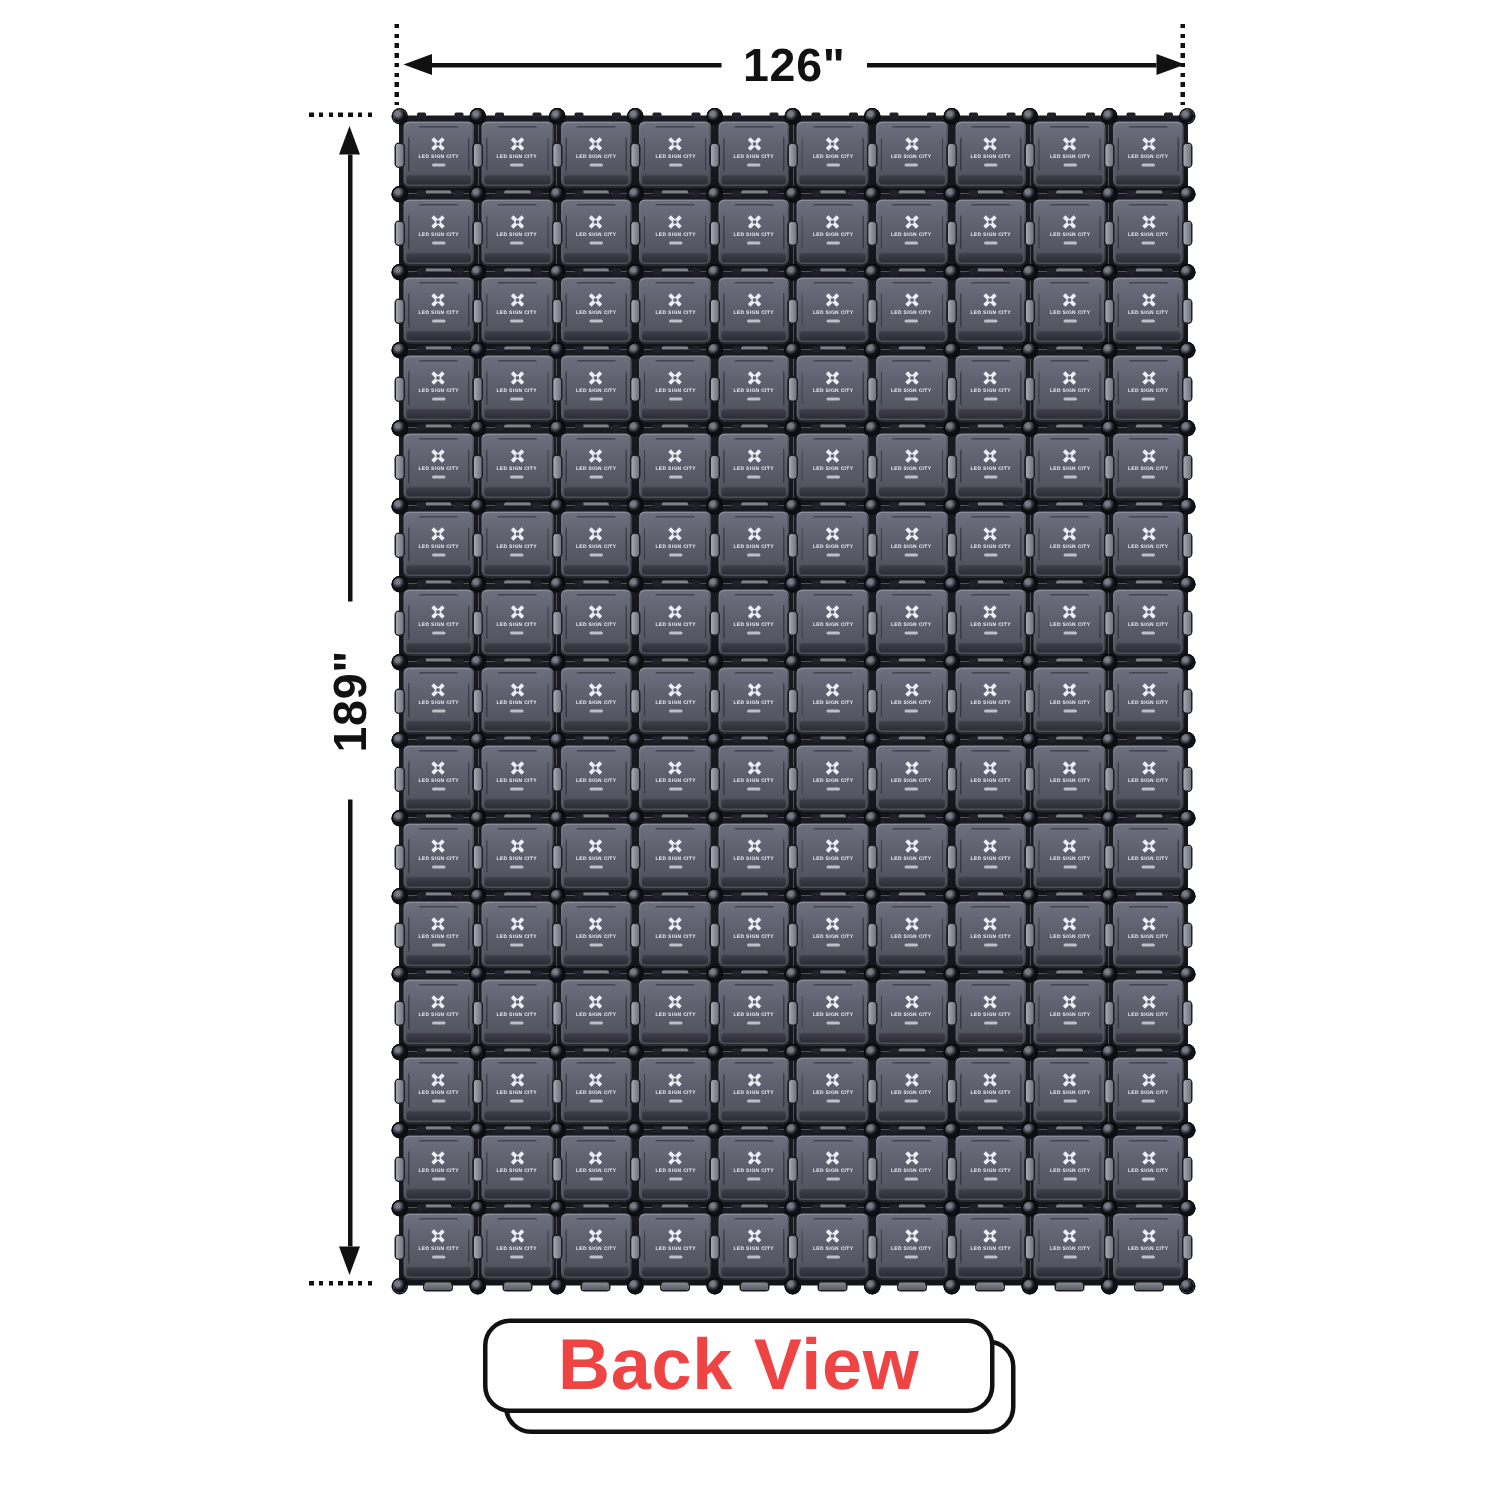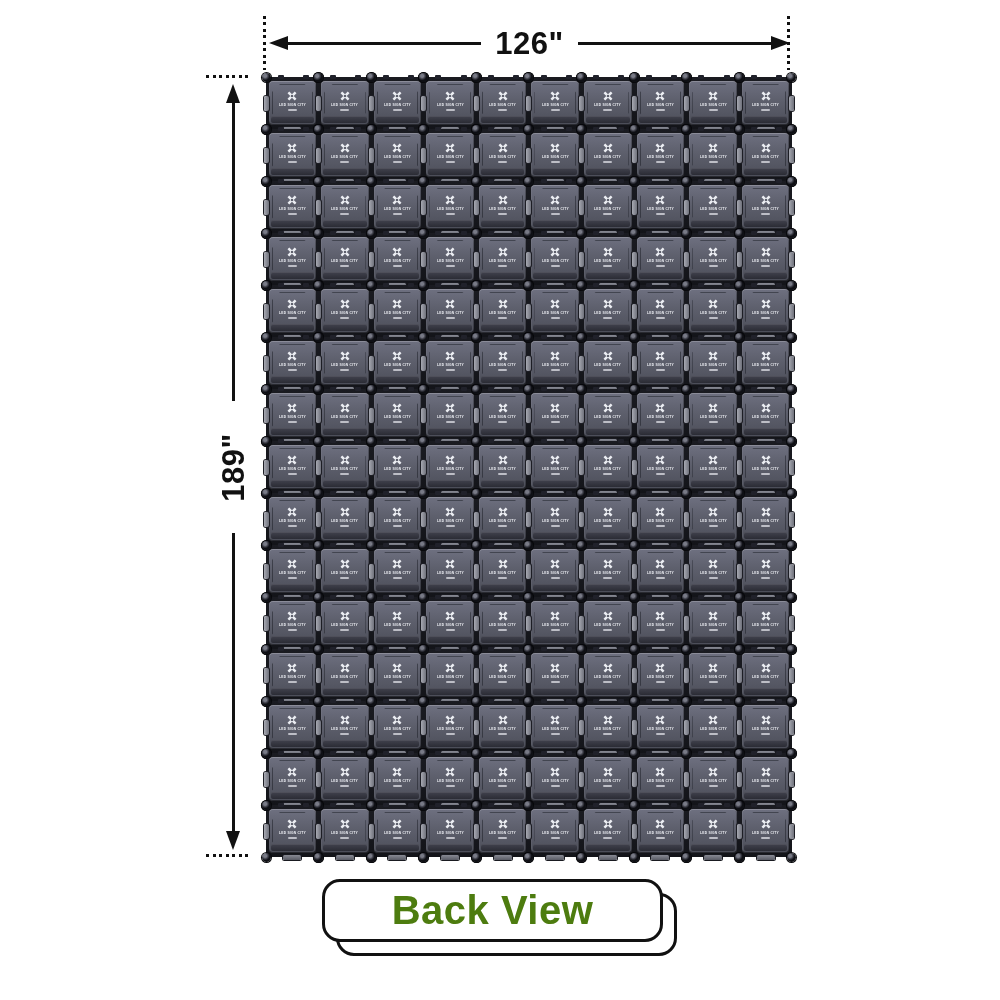--- a/index.html
+++ b/index.html
@@ -83,21 +83,21 @@
     border-radius:1.5px;background:linear-gradient(180deg,#888a94,#595b65);
     box-shadow:0 0 0 1px #191a20;}
 
   
   .badge-wrap{position:absolute;left:322px;top:879px;width:341px;height:63px;}
   .badge-shadow{position:absolute;left:14px;top:14px;width:100%;height:100%;
     background:#fff;border:3px solid #111;border-radius:18px;box-sizing:border-box;}
   .badge-main{position:absolute;left:0;top:0;width:100%;height:100%;
     background:#fff;border:3px solid #111;border-radius:18px;box-sizing:border-box;
     display:flex;align-items:center;justify-content:center;}
-  .badge-main span{font-size:40px;font-weight:bold;color:#4d7c0f;letter-spacing:0.5px;}
+  .badge-main span{font-size:48px;font-weight:bold;color:#ef4444;letter-spacing:0.5px;}
 </style>
 </head>
 <body>
 
 <div class="stage">
 
   <div id="ext-left" class="ext-v"></div>
   <div id="ext-right" class="ext-v"></div>
   <div id="ext-top" class="ext-h"></div>
   <div id="ext-bottom" class="ext-h"></div>

